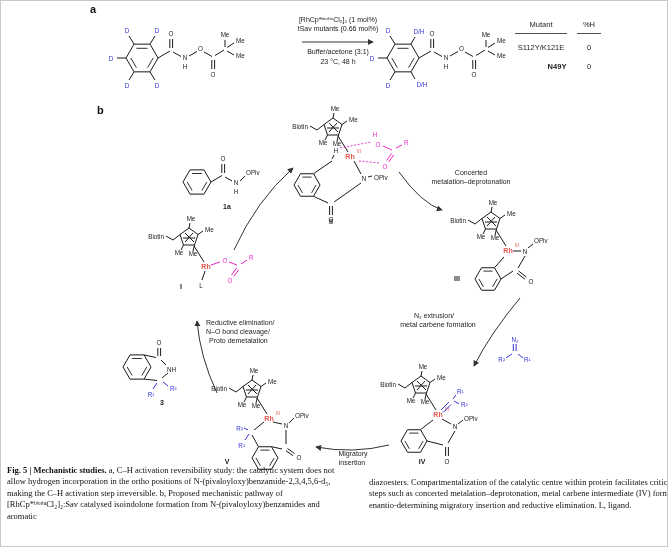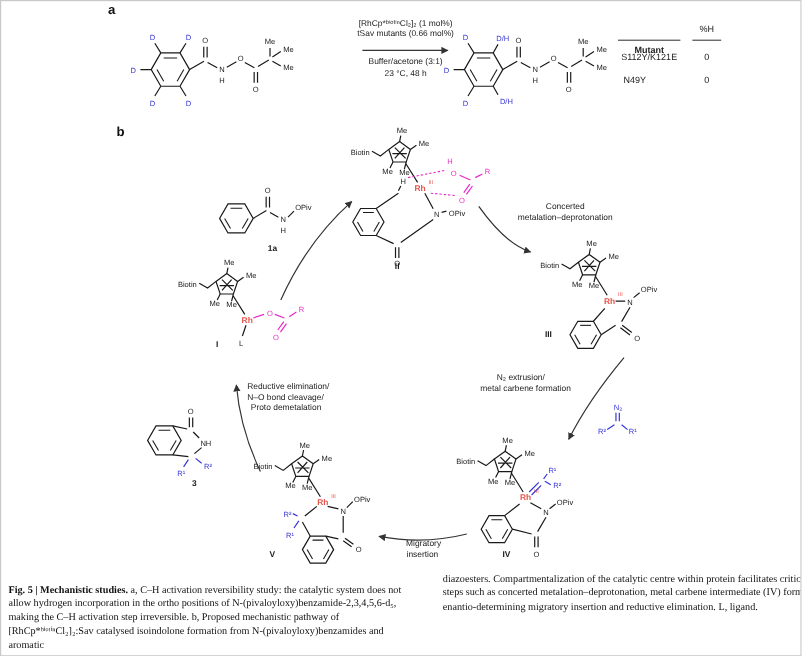--- a/index.html
+++ b/index.html
@@ -4,21 +4,21 @@
 <style>
   html,body{margin:0;padding:0;background:#e9e9e9;}
   .page{position:relative;width:668px;height:547px;background:#ffffff;border:1px solid #c9c9c9;
         box-sizing:border-box;font-family:"Liberation Sans",sans-serif;overflow:hidden;}
   .abs{position:absolute;}
   .panel-label{font-weight:bold;font-size:11px;color:#111;}
   .cond{position:absolute;transform:translateX(-50%);font-size:7px;color:#222;white-space:nowrap;}
   .steptxt{position:absolute;transform:translateX(-50%);font-size:7px;color:#222;white-space:nowrap;}
   .steptxt-l{position:absolute;font-size:7px;color:#222;white-space:nowrap;}
   .tbltxt{position:absolute;transform:translateX(-50%);font-size:7.5px;color:#222;white-space:nowrap;}
-  .capL{position:absolute;left:6px;top:485px;width:328px;}
+  .capL{position:absolute;left:6px;top:464px;width:328px;}
   .capR{position:absolute;left:342px;top:476px;width:322px;margin-left:26px;}
   .cap p{margin:0;font-family:"Liberation Serif",serif;font-size:8.5px;line-height:11.4px;color:#111;
          text-align:left;}
   svg{position:absolute;left:0;top:0;}
   svg text{font-family:"Liberation Sans",sans-serif;text-anchor:middle;}
   .at{font-size:6.3px;fill:#1a1a1a;}
   .atb{font-size:6.3px;fill:#3535d8;}
   .atp{font-size:6.3px;fill:#ea28c8;}
   .rh{font-size:7px;font-weight:bold;fill:#e5544b;}
   .sup{font-size:4.6px;fill:#e5544b;}
@@ -40,25 +40,25 @@
 <div class="page">
 
   <div class="abs panel-label" style="left:89px;top:2px;">a</div>
   <div class="abs panel-label" style="left:96px;top:103px;">b</div>
 
   <div class="cond" style="left:337px;top:14px;">[RhCp*ᵇⁱᵒᵗⁱⁿCl₂]₂ (1 mol%)</div>
   <div class="cond" style="left:337px;top:24px;">tSav mutants (0.66 mol%)</div>
   <div class="cond" style="left:337px;top:47px;">Buffer/acetone (3:1)</div>
   <div class="cond" style="left:337px;top:57px;">23 °C, 48 h</div>
 
-  <div class="tbltxt" style="left:540px;top:36px;font-weight:bold;">Mutant</div>
+  <div class="tbltxt" style="left:540px;top:19px;">Mutant</div>
   <div class="tbltxt" style="left:588px;top:19px;">%H</div>
   <div class="tbltxt" style="left:540px;top:42px;">S112Y/K121E</div>
   <div class="tbltxt" style="left:588px;top:42px;">0</div>
-  <div class="tbltxt" style="left:528px;top:61px;">N49Y</div>
+  <div class="tbltxt" style="left:556px;top:61px;font-weight:bold;">N49Y</div>
   <div class="tbltxt" style="left:588px;top:61px;">0</div>
 
   <div class="steptxt" style="left:470px;top:168px;">Concerted</div>
   <div class="steptxt" style="left:470px;top:177px;">metalation–deprotonation</div>
   <div class="steptxt" style="left:433px;top:311px;">N₂ extrusion/</div>
   <div class="steptxt" style="left:437px;top:320px;">metal carbene formation</div>
   <div class="steptxt" style="left:352px;top:449px;">Migratory</div>
   <div class="steptxt" style="left:351px;top:458px;">insertion</div>
   <div class="steptxt-l" style="left:205px;top:318px;">Reductive elimination/</div>
   <div class="steptxt-l" style="left:205px;top:327px;">N–O bond cleavage/</div>

